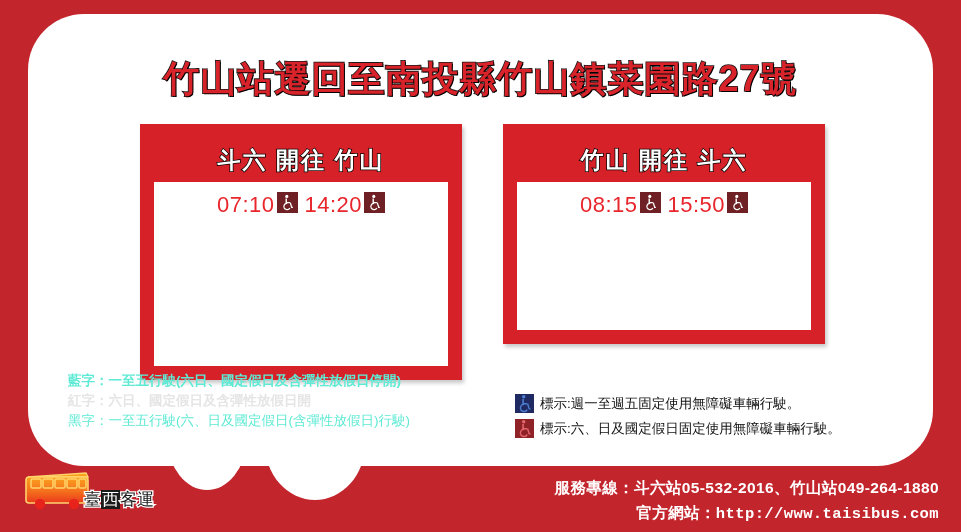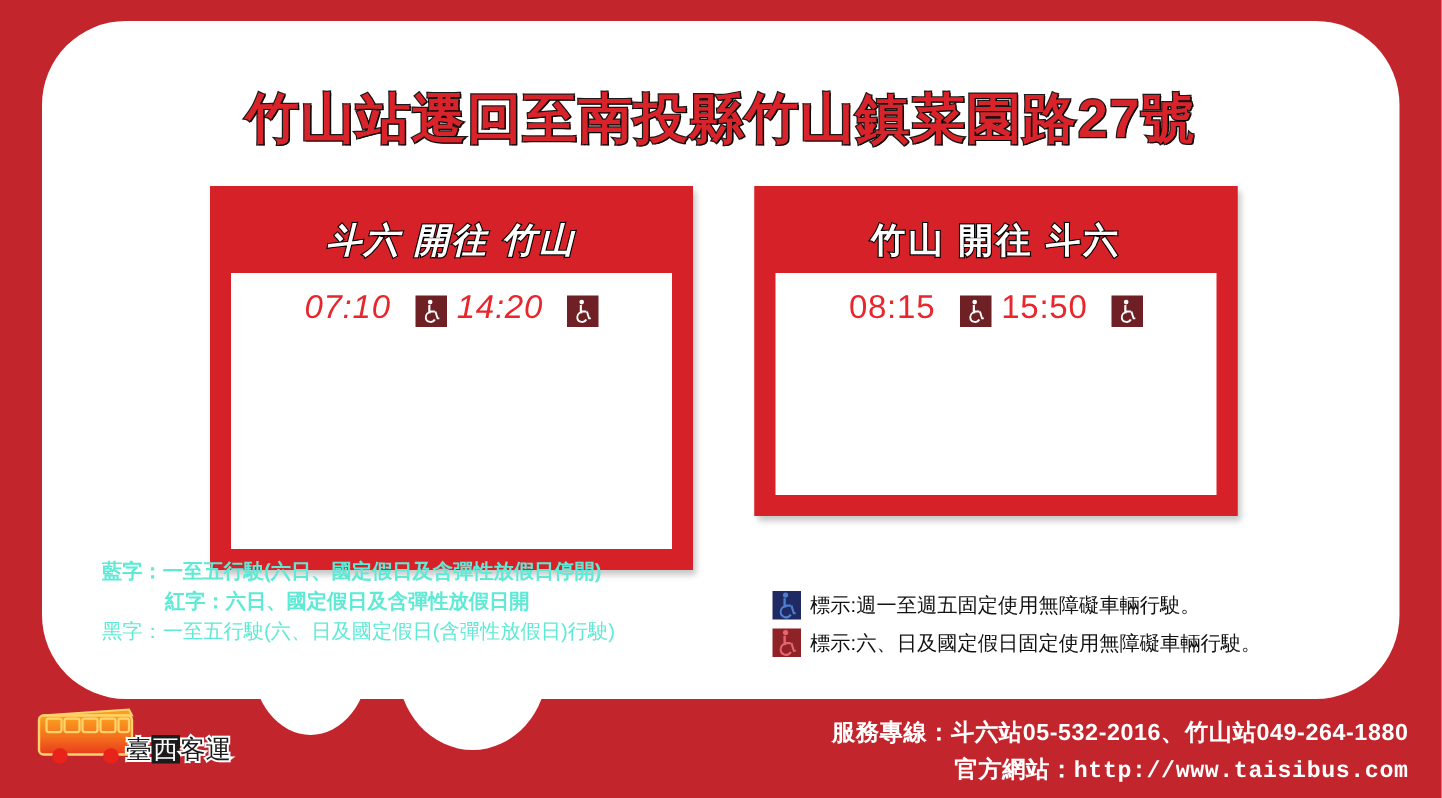--- a/index.html
+++ b/index.html
@@ -48,21 +48,21 @@
   }
 
   
   .board{
     position:absolute;
     background:#d62128;
     padding:7px;
     border:7px solid #d62128;
     box-shadow:2px 3px 4px rgba(0,0,0,.22);
   }
-  #board-left { left:140px; top:124px; width:322px; height:256px;font-style:italic; }
+  #board-left { left:140px; top:124px; width:322px; height:256px; }
   #board-right{ left:503px; top:124px; width:322px; height:220px; }
 
   .board-head{
     height:44px;
     display:flex; align-items:center; justify-content:center;
     color:#ffffff;
     font-size:23px;
     font-weight:bold;
     letter-spacing:2px;
     -webkit-text-stroke:1.5px #000;
@@ -75,21 +75,21 @@
     padding:10px 0 0 0;
   }
   .time-row{
     display:flex;
     align-items:center;
     justify-content:center;
     gap:7px;
     font-size:22px;
     font-family:"Liberation Sans","DejaVu Sans",sans-serif;
   }
-  .time-cell{ display:flex; align-items:flex-end; gap:16px; }
+  .time-cell{ display:flex; align-items:flex-start; gap:2px; }
   .time-txt{ color:#e8262c; letter-spacing:.5px; }
   .wc-chip{
     width:21px; height:21px;
     background:#6e2024;
     color:#fff;
     font-size:15px;
     line-height:21px;
     text-align:center;
     display:inline-block;
   }
@@ -97,21 +97,21 @@
 
   
   #legend-left{
     position:absolute; left:68px; top:371px;
     font-size:13.5px;
     line-height:20px;
     font-weight:bold;
     white-space:nowrap;
   }
   #legend-left .l1{ color:#5eead4; }
-  #legend-left .l2{ color:#5eead4;margin-left:42px; }
+  #legend-left .l2{ color:#e5e5e5; }
   #legend-left .l3{ color:#5eead4; font-weight:normal; }
 
   
   #legend-right{
     position:absolute; left:515px; top:391px;
     font-size:13.5px;
     line-height:25px;
     color:#111;
     white-space:nowrap;
   }

